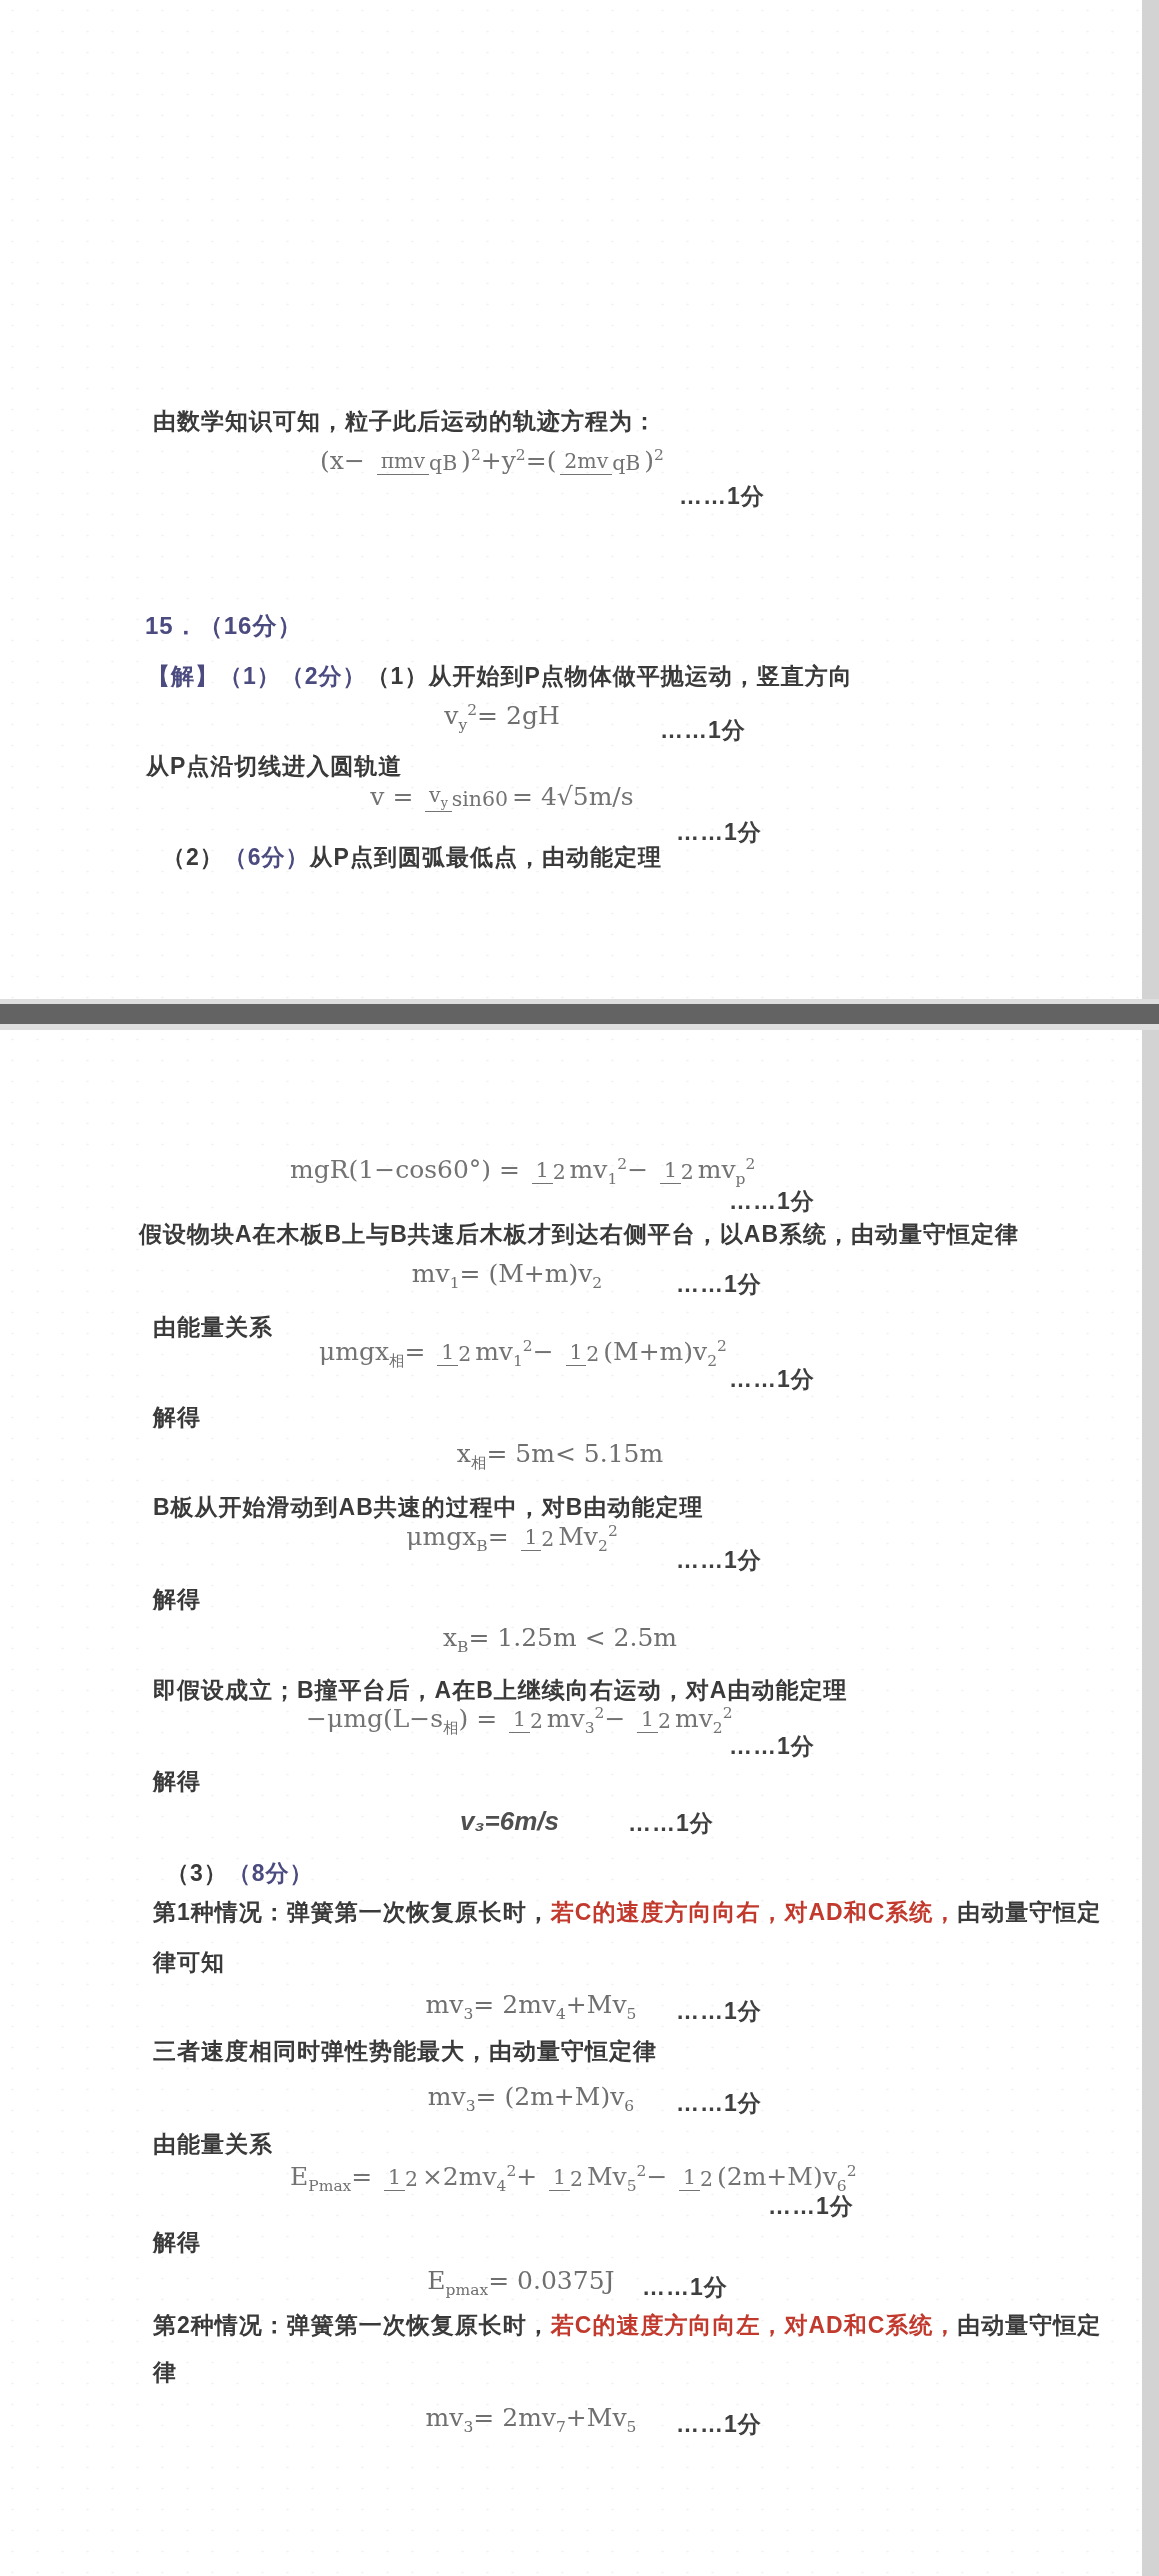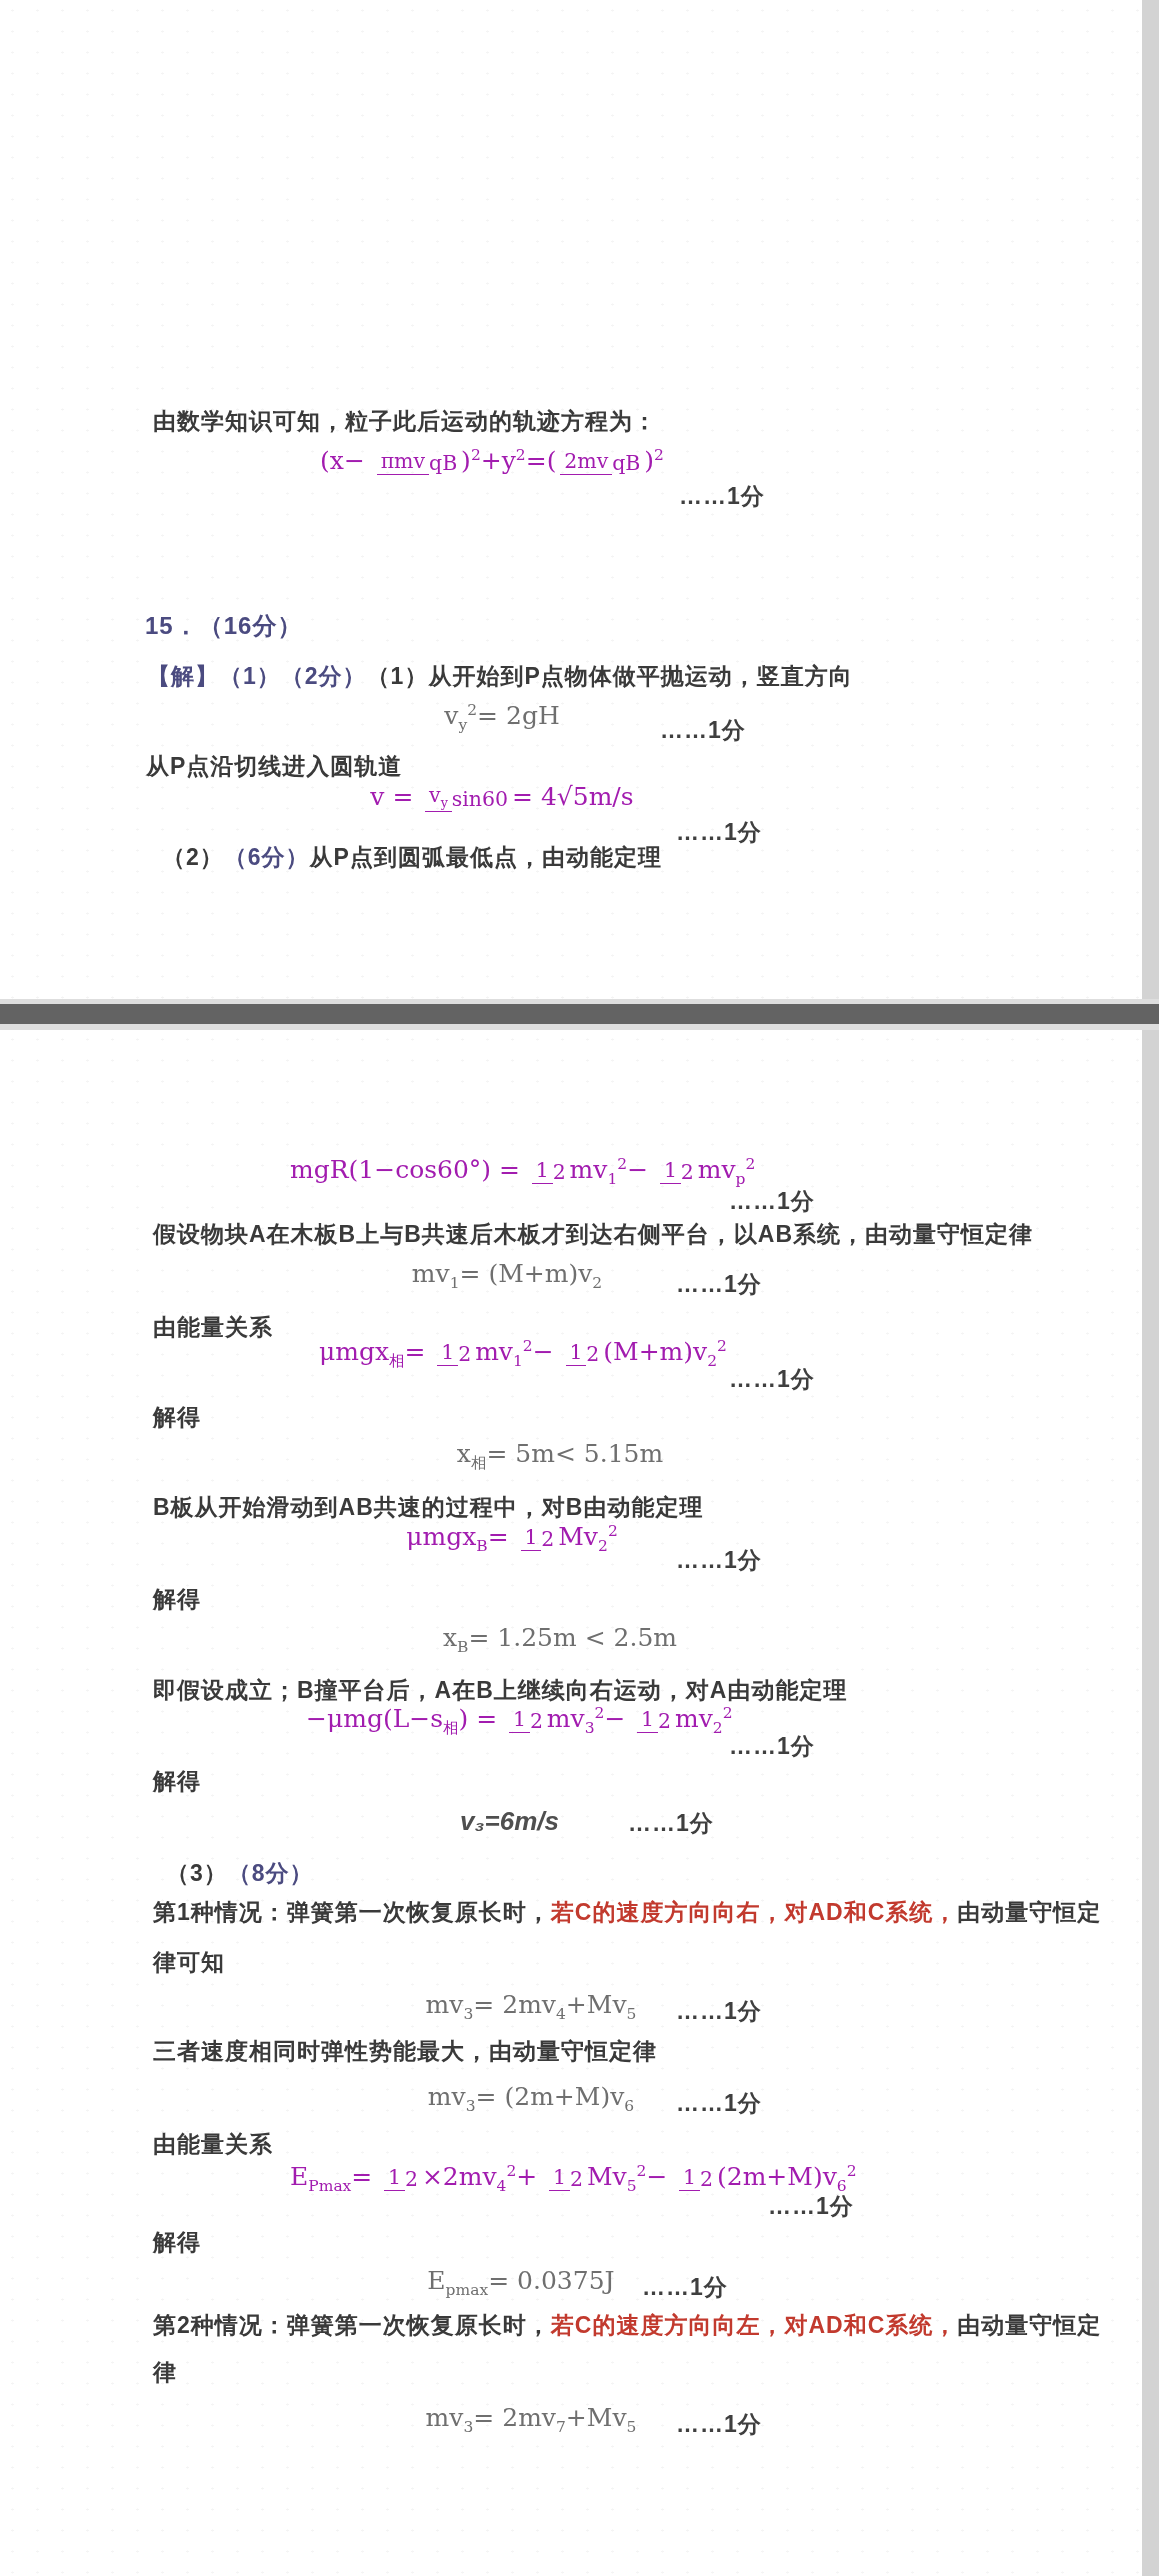--- a/index.html
+++ b/index.html
@@ -31,21 +31,21 @@
   .blue{color:#4b4b80;}
   .red{color:#c23a2e;}
   .heading{color:#4b4b80;font-weight:700;font-size:24px;}
   .eq{
     position:absolute;text-align:center;
     font-family:"DejaVu Serif","Liberation Serif",serif;
     font-size:25px;color:#6f6f6f;font-weight:500;white-space:nowrap;
   }
   .eq sub{font-size:0.62em;}
   .eq sup{font-size:0.62em;}
-  .eq.light{color:#a21caf;}
+  .eq.light{color:#737373;}
   .eq.sans{
     font-family:"Liberation Sans","DejaVu Sans",sans-serif;
     color:#4f4f4f;font-weight:700;font-style:italic;font-size:26px;
   }
   .frac{
     display:inline-flex;flex-direction:row;align-items:center;
     vertical-align:middle;margin:0 3.9px;line-height:1.05;
   }
   .frac .fn{display:block;padding:0 3.9px 1.9px;border-bottom:1.9px solid currentColor;font-size:.82em;}
   .frac .fd{display:block;padding-top:1.9px;font-size:.82em;}
@@ -102,21 +102,21 @@
 
   <div class="eq light" style="top:1155px;left:290px;width:377px">mgR(1−cos60°) = <span class="frac">
         <span class="fn">1</span>
         <span class="fd">2</span>
       </span>mv<sub>1</sub><sup>2</sup>− <span class="frac">
         <span class="fn">1</span>
         <span class="fd">2</span>
       </span>mv<sub>p</sub><sup>2</sup></div>
   <div class="score" style="top:1186px;left:729px">……1分</div>
 
-  <div class="t" style="top:1219px;left:153px">假设物块A在木板B上与B共速后木板才到达右侧平台，以AB系统，由动量守恒定律</div>
+  <div class="t" style="top:1219px;left:139px">假设物块A在木板B上与B共速后木板才到达右侧平台，以AB系统，由动量守恒定律</div>
 
   <div class="eq" style="top:1259px;left:367px;width:280px">mv<sub>1</sub>= (M+m)v<sub>2</sub></div>
   <div class="score" style="top:1269px;left:676px">……1分</div>
 
   <div class="t" style="top:1312px;left:153px">由能量关系</div>
 
   <div class="eq light" style="top:1337px;left:319px;width:348px">μmgx<sub>相</sub>= <span class="frac">
         <span class="fn">1</span>
         <span class="fd">2</span>
       </span>mv<sub>1</sub><sup>2</sup>− <span class="frac">

